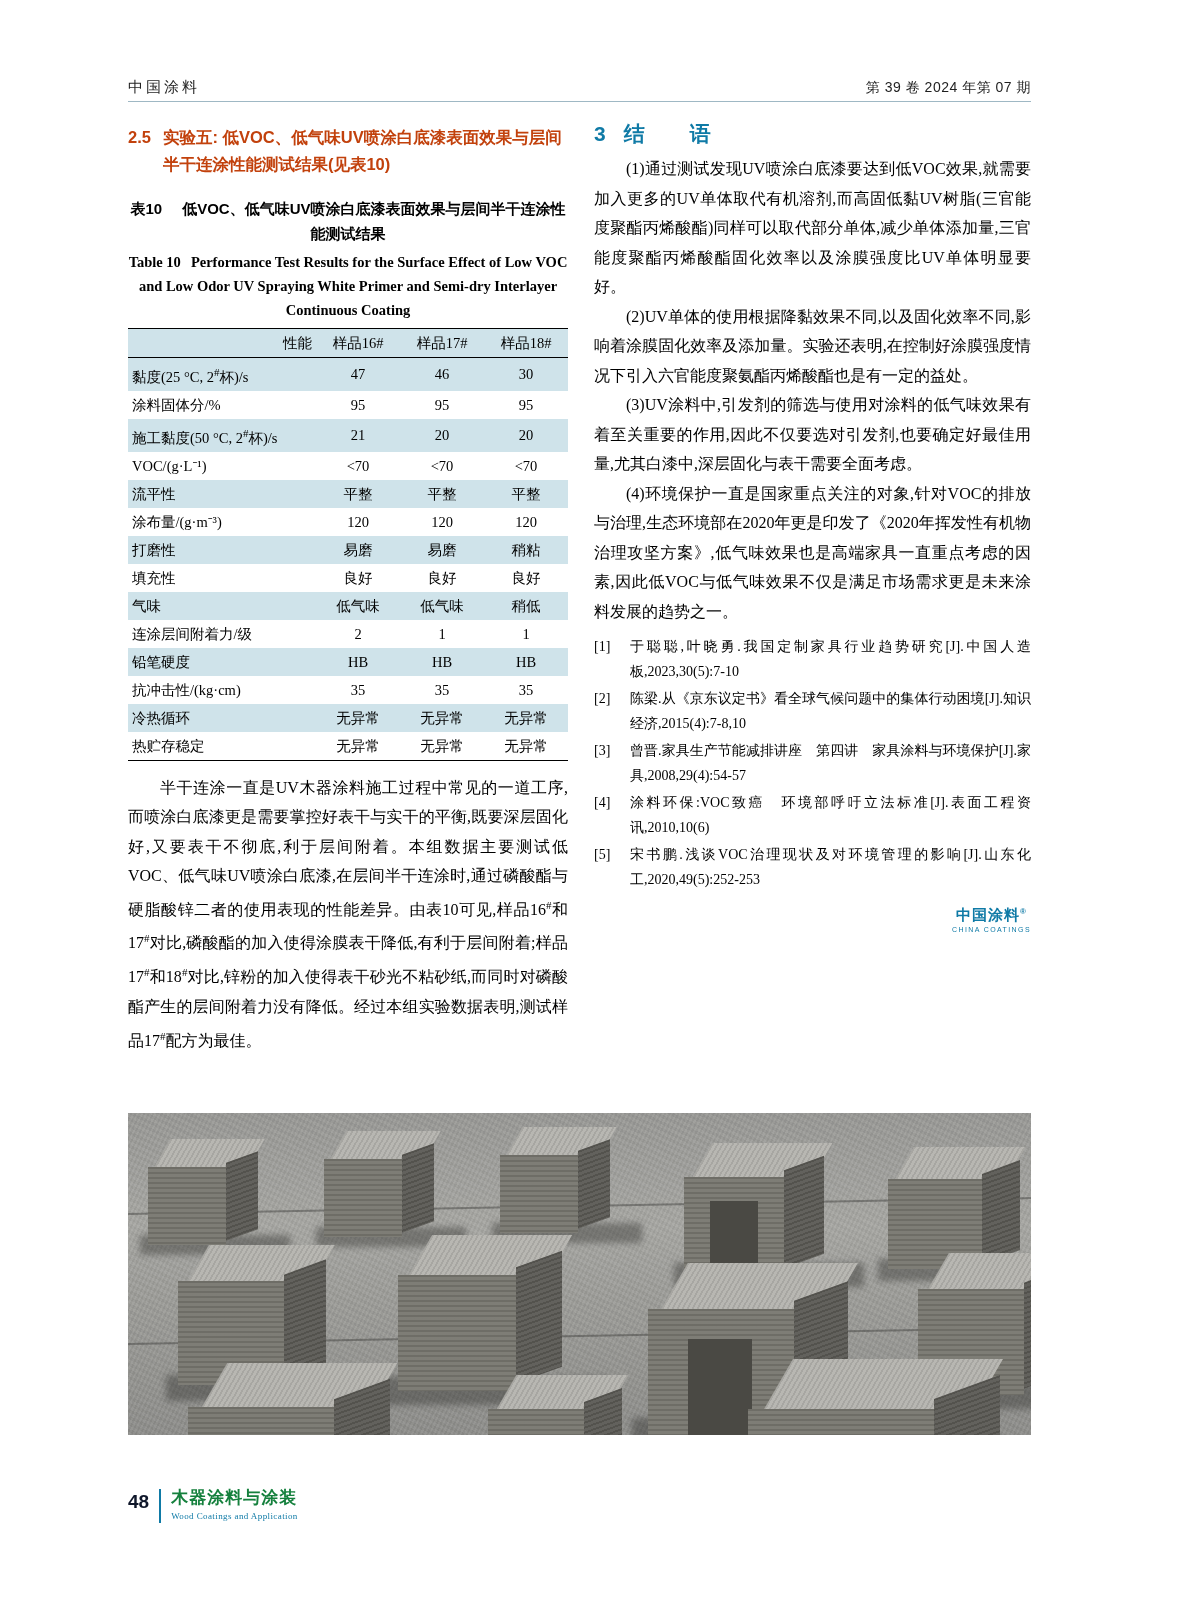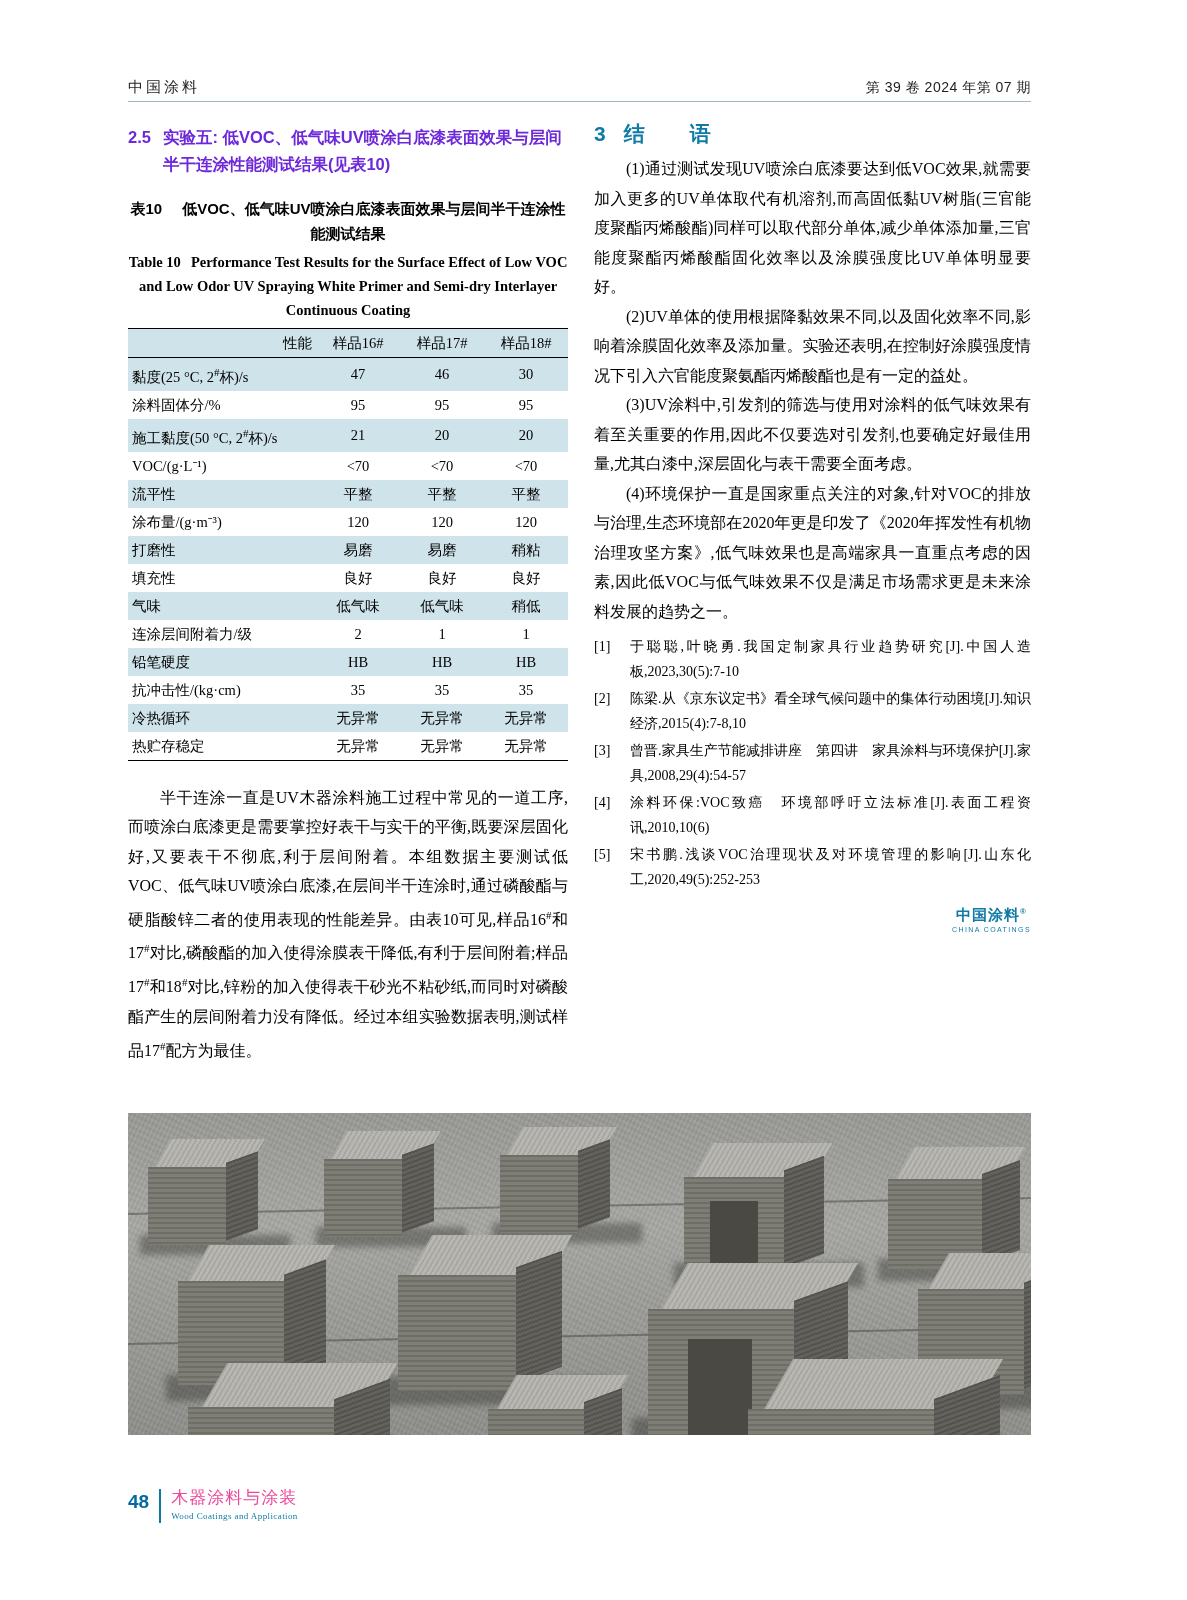--- a/index.html
+++ b/index.html
@@ -60,21 +60,21 @@
   }
   .col-right {
     position: absolute;
     left: 594px;
     top: 120px;
     width: 437px;
   }
 
   
   .sec-head {
-    color: #6d28d9;
+    color: #c2410c;
     font-family: "Liberation Sans", sans-serif;
     font-weight: bold;
     font-size: 16.5px;
     line-height: 27px;
     display: flex;
     gap: 12px;
   }
   .sec-head .num { flex: 0 0 auto; }
   .sec-head .txt { flex: 1 1 auto; }
 
@@ -136,21 +136,21 @@
   
   p.body {
     margin: 0;
     font-size: 16px;
     line-height: 29.5px;
     text-align: justify;
     text-justify: inter-ideograph;
     text-indent: 2em;
     font-family: "Liberation Serif", serif;
   }
-  .left-body { margin-top: 22px; }
+  .left-body { margin-top: 12px; }
 
   
   .big-head {
     color: #0f7aa6;
     font-family: "Liberation Sans", sans-serif;
     font-weight: bold;
     font-size: 21px;
     display: flex;
     align-items: baseline;
     gap: 18px;
@@ -277,34 +277,34 @@
     left: 128px;
     top: 1487px;
     display: flex;
     align-items: flex-start;
     gap: 10px;
   }
   .footer .pnum {
     font-family: "Liberation Sans", sans-serif;
     font-weight: bold;
     font-size: 19px;
-    color: #0369a1;
+    color: #0f172a;
     line-height: 30px;
   }
   .footer .vbar {
     width: 2px;
     height: 34px;
     background: #0f7aa6;
     margin-top: 2px;
   }
   .footer .ftxt-cn {
     font-family: "Liberation Sans", sans-serif;
-    font-weight: normal;
+    font-weight: bold;
     font-size: 17px;
-    color: #ec4899;
+    color: #15803d;
     letter-spacing: 1px;
     line-height: 22px;
   }
   .footer .ftxt-en {
     font-family: "Liberation Serif", serif;
     font-size: 9px;
     color: #0f7aa6;
     letter-spacing: .4px;
     margin-top: 2px;
   }

